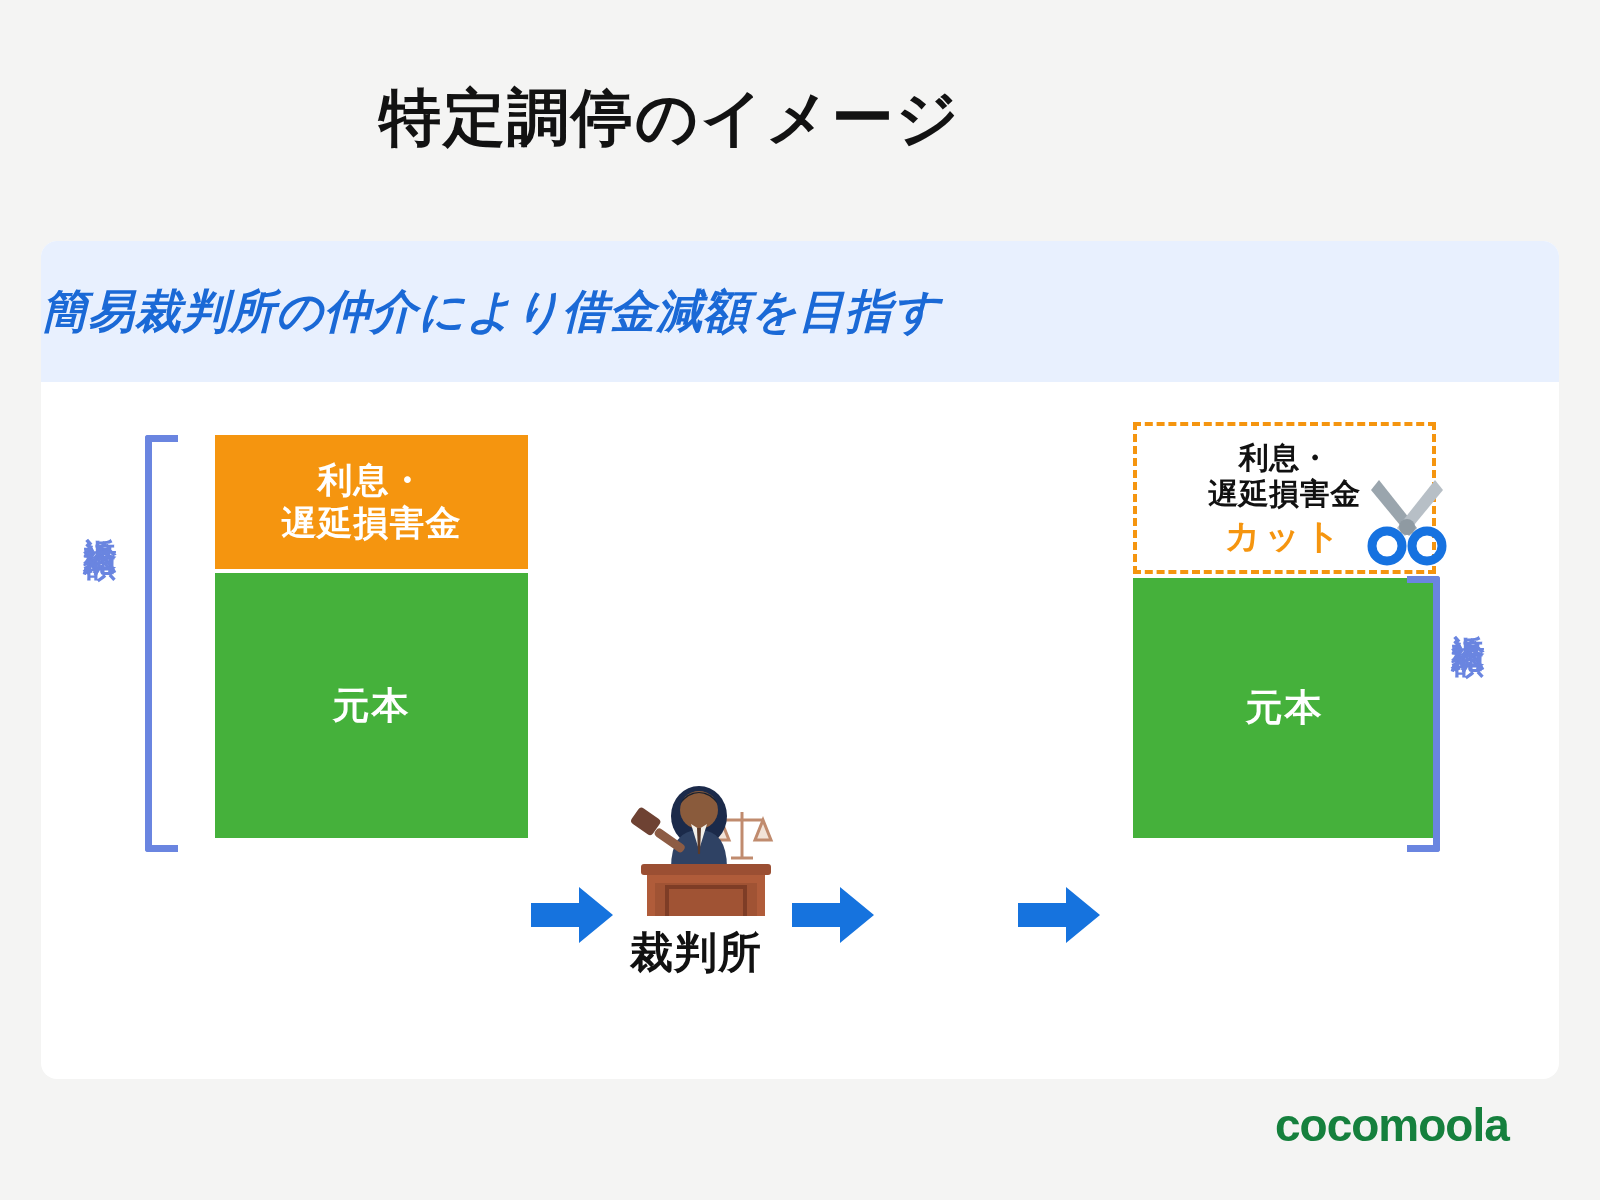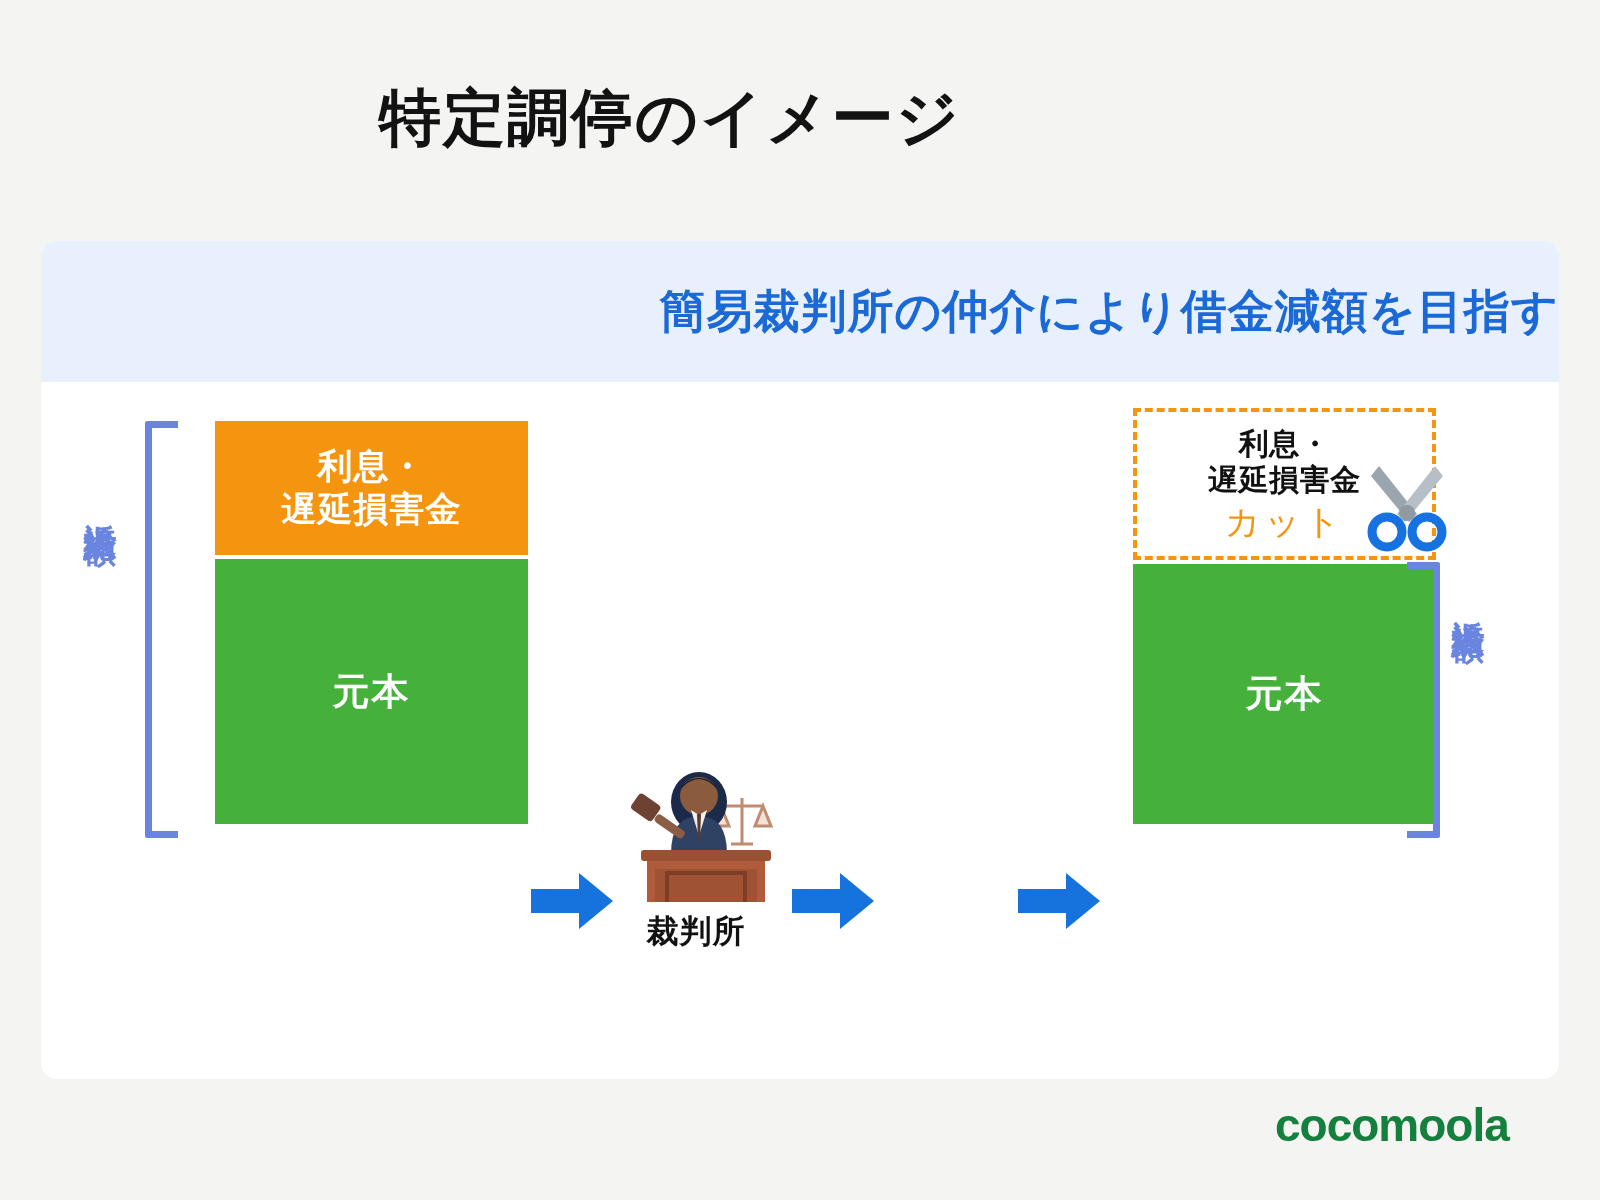--- a/index.html
+++ b/index.html
@@ -44,35 +44,36 @@
   
   #banner {
     position: absolute;
     left: 0;
     top: 0;
     width: 1518px;
     height: 141px;
     background: #e8f0fe;
     display: flex;
     align-items: center;
-    justify-content: flex-end;
+    justify-content: flex-start;
+    font-style: italic;
   }
   #banner-text {
     font-size: 46px;
     font-weight: 700;
     color: #1a69d6;
     letter-spacing: 1px;
     white-space: nowrap;
   }
 
   
   #diagram {
     position: absolute;
     left: 0;
-    top: 141px;
+    top: 155px;
     width: 1518px;
     height: 560px;
   }
 
   
   .bracket {
     position: absolute;
     border: 7px solid #6a85e0;
     width: 26px;
   }
@@ -181,21 +182,21 @@
   #seg-cut-right-label {
     font-size: 30px;
     font-weight: 700;
     color: #111111;
     text-align: center;
     line-height: 1.2;
     letter-spacing: 0.5px;
   }
   #seg-cut-right-cut {
     font-size: 35px;
-    font-weight: 400;
+    font-weight: 700;
     color: #f5950f;
     letter-spacing: 4px;
     line-height: 1.15;
     margin-top: 4px;
   }
   #seg-principal-right {
     position: absolute;
     left: 0;
     top: 156px;
     width: 303px;
@@ -240,21 +241,21 @@
     text-align: center;
   }
   #finance-node {
     position: absolute;
     left: 815px;
     top: 407px;
     width: 178px;
     text-align: center;
   }
   .node-label {
-    font-size: 32px;
+    font-size: 43px;
     font-weight: 700;
     color: #111111;
     letter-spacing: 1px;
     margin-top: 4px;
     white-space: nowrap;
   }
 
   
   #logo {
     position: absolute;

